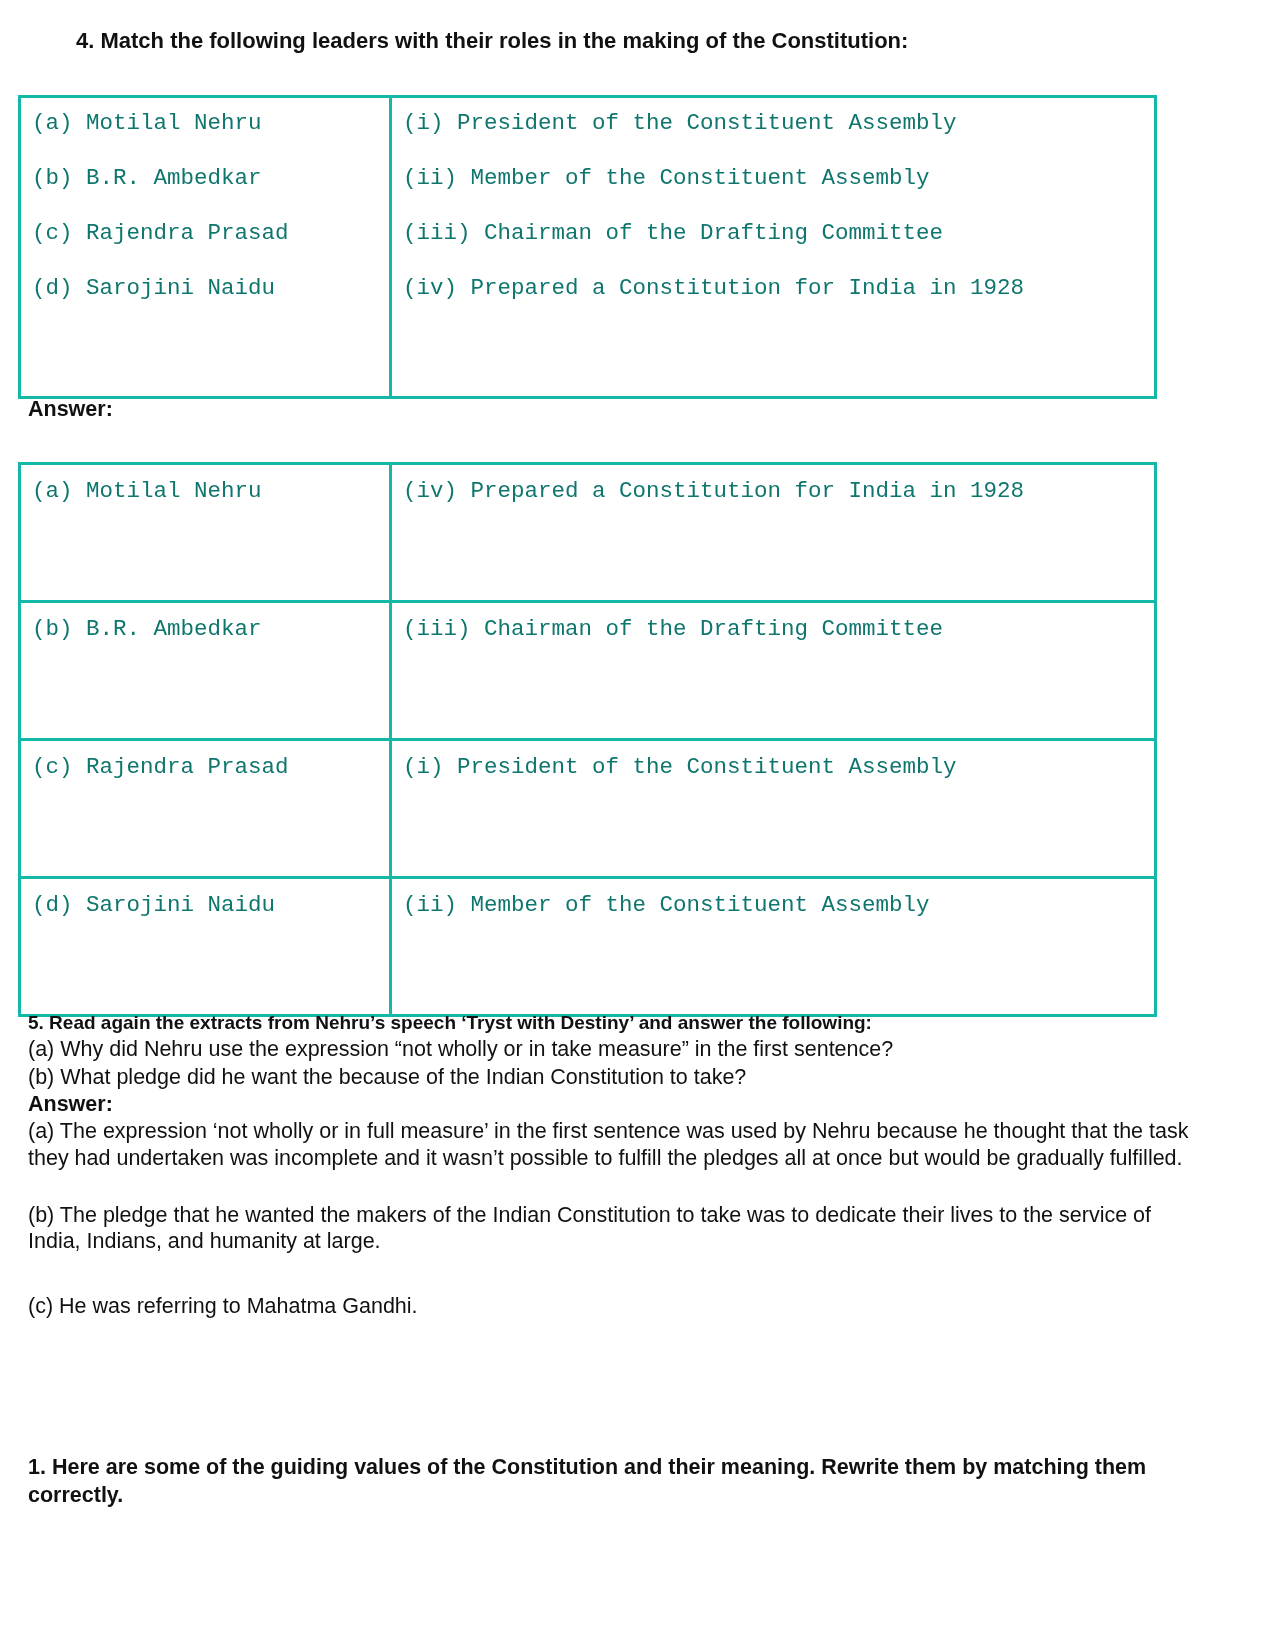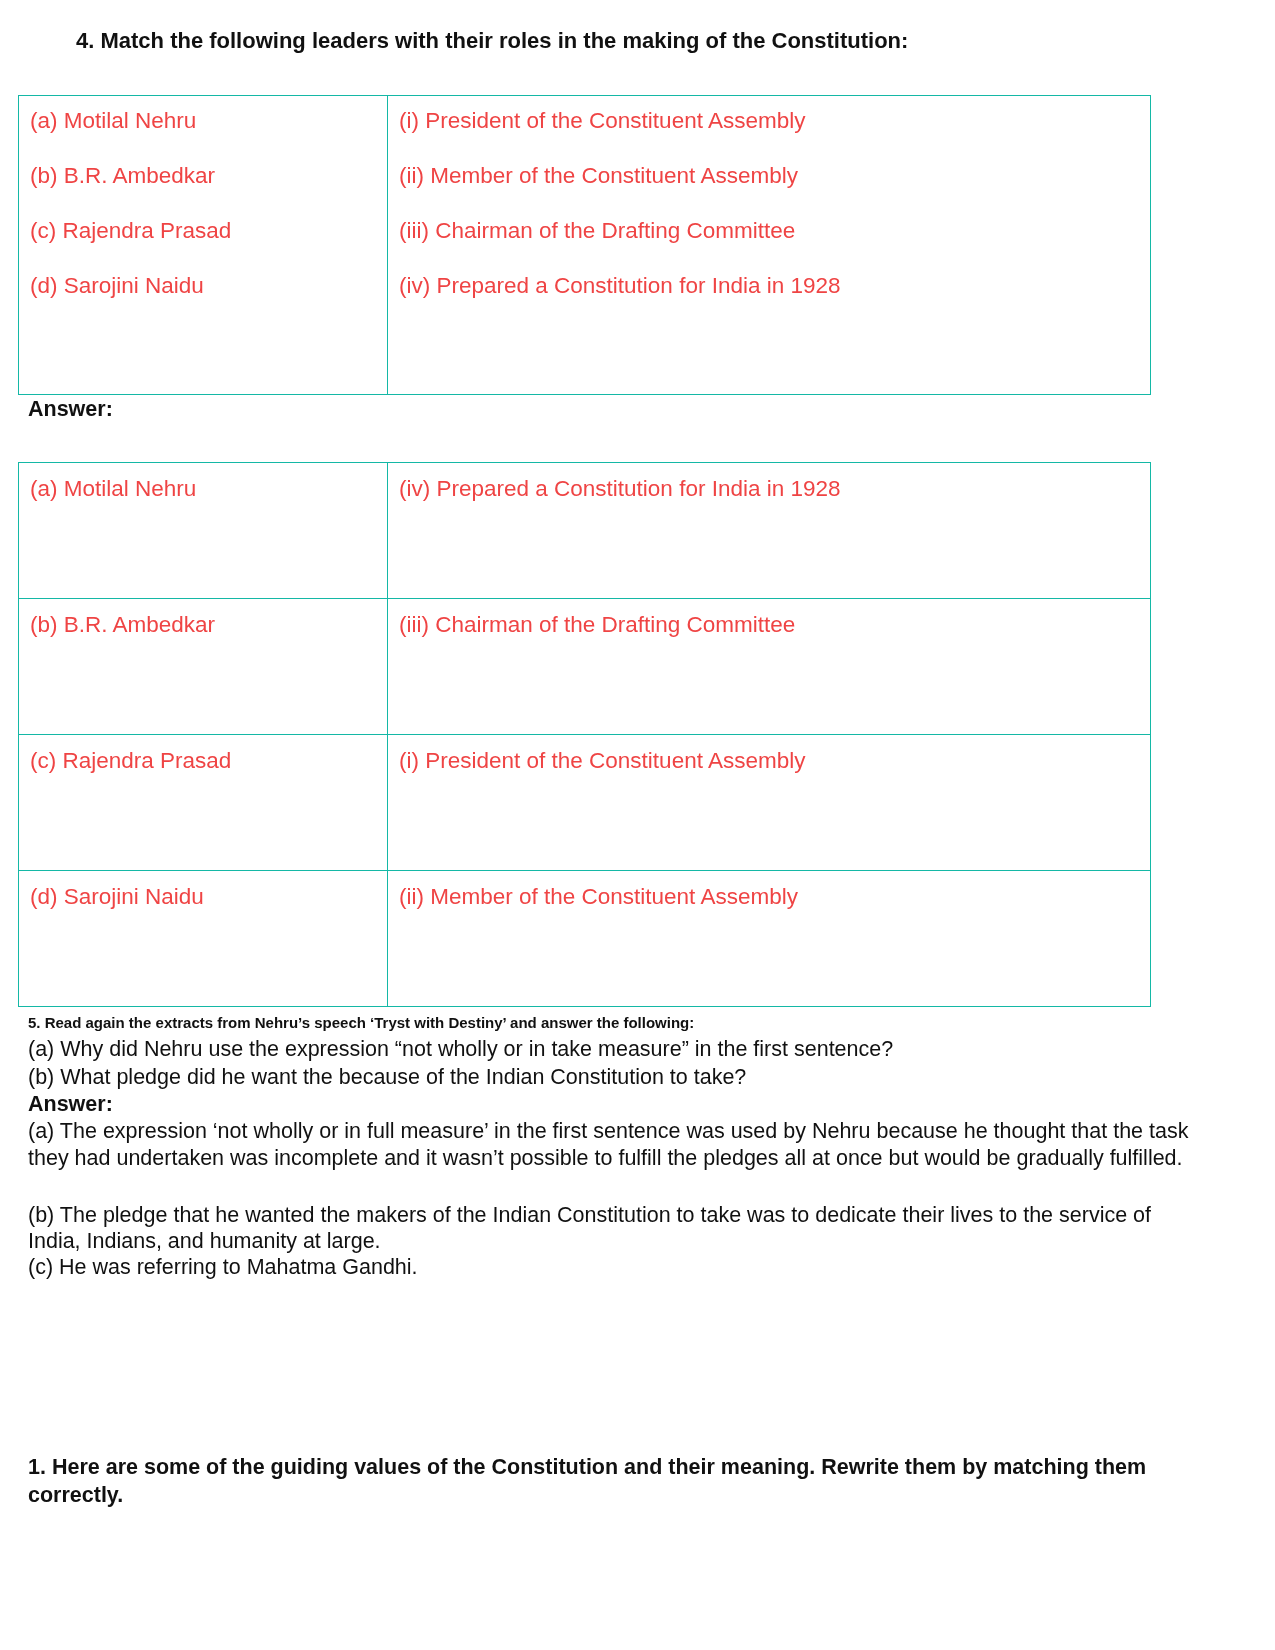--- a/index.html
+++ b/index.html
@@ -1,21 +1,21 @@
 <!DOCTYPE html>
 <html><head>
 <meta charset="utf-8">
 <style>
   html, body { margin: 0; padding: 0; background: #ffffff; }
   body { width: 1275px; height: 1650px; position: relative; overflow: hidden; color: #000; }
   .abs { position: absolute; }
   .heading { font-family: "Liberation Sans", sans-serif; font-weight: bold; font-size: 22px; color: #111; }
   .para { font-family: "Liberation Sans", sans-serif; font-size: 21.5px; color: #111; line-height: 28px; }
   table.grid { position: absolute; left: 18px; border-collapse: collapse; table-layout: fixed; }
-  table.grid td { border: 1px solid #14b8a6; vertical-align: top; padding: 0; font-family: Liberation Sans, sans-serif; font-size: 22.5px; color: #ef4444; }
+  table.grid td { border: 3px solid #14b8a6; vertical-align: top; padding: 0; font-family: Liberation Mono, monospace; font-size: 22.5px; color: #0f766e; }
   table.grid td.c1 { width: 368px; }
   table.grid td.c2 { width: 762px; }
   .q-table { top: 95px; border-top: 1px solid #ddd; }
   .q-table td { height: 298px; }
   .q-table .item { height: 55px; line-height: 50px; padding-left: 11px; }
   .q-table .item:first-child { margin-top: 0; }
   .a-table { top: 462px; }
   .a-table td { height: 135px; }
   .a-table td .cell-text { padding: 12px 0 0 11px; line-height: 28px; }
 </style>
@@ -76,22 +76,22 @@
           <div class="cell-text">(d) Sarojini Naidu</div>
         </td>
     <td class="c2">
           <div class="cell-text">(ii) Member of the Constituent Assembly</div>
         </td>
   </tr>
 </tbody>
   </table>
 
 <div class="abs" style="left:28px; top:1009px; width:1170px;">
-  <div class="heading" style="font-size:15px; line-height:27px;">5. Read again the extracts from Nehru’s speech ‘Tryst with Destiny’ and answer the following:</div>
+  <div class="heading" style="font-size:19px; line-height:27px;">5. Read again the extracts from Nehru’s speech ‘Tryst with Destiny’ and answer the following:</div>
   <div class="para" style="line-height:27.5px;">(a) Why did Nehru use the expression “not wholly or in take measure” in the first sentence?</div>
   <div class="para" style="line-height:27.5px;">(b) What pledge did he want the because of the Indian Constitution to take?</div>
   <div class="heading" style="font-size:21.5px; line-height:27px;">Answer:</div>
   <div class="para" style="line-height:27px;">(a) The expression ‘not wholly or in full measure’ in the first sentence was used by Nehru because he thought that the task they had undertaken was incomplete and it wasn’t possible to fulfill the pledges all at once but would be gradually fulfilled.</div>
   <div class="para" style="line-height:26px; margin-top:30px;">(b) The pledge that he wanted the makers of the Indian Constitution to take was to dedicate their lives to the service of India, Indians, and humanity at large.</div>
-  <div class="para" style="line-height:27px; ">(c) He was referring to Mahatma Gandhi.</div>
+  <div class="para" style="line-height:27px; margin-top:39px;">(c) He was referring to Mahatma Gandhi.</div>
 </div>
 
 <div class="abs heading" style="left:28px; top:1453px; width:1190px; font-size:21.5px; line-height:28px;">1. Here are some of the guiding values of the Constitution and their meaning. Rewrite them by matching them correctly.</div>
 
 </body></html>

